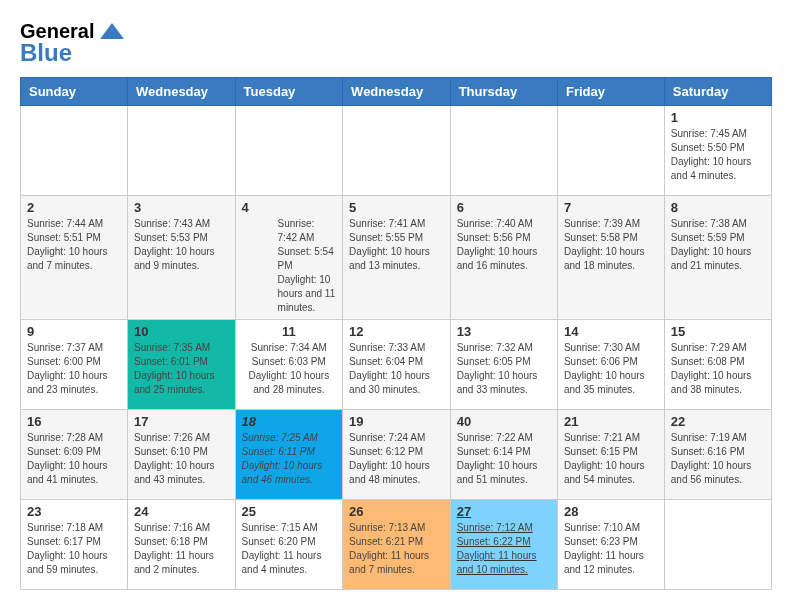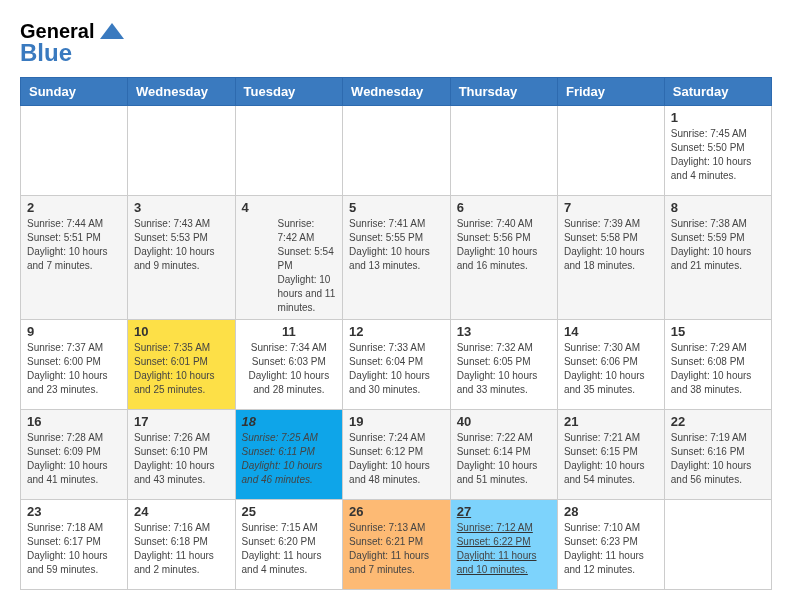--- a/index.html
+++ b/index.html
@@ -173,21 +173,21 @@
 Daylight: 10 hours and 21 minutes.</div>
         </td>
       </tr>
       <tr>
         <td style="background-color: rgb(255, 255, 255);">
           <div class="day-number">9</div>
           <div class="day-info" style="white-space: pre-line;">Sunrise: 7:37 AM
 Sunset: 6:00 PM
 Daylight: 10 hours and 23 minutes.</div>
         </td>
-        <td style="background-color: #fde047;">
+        <td style="background-color: #14b8a6;">
           <div class="day-number">10</div>
           <div class="day-info" style="white-space: pre-line;">Sunrise: 7:35 AM
 Sunset: 6:01 PM
 Daylight: 10 hours and 25 minutes.</div>
         </td>
         <td style="background-color: rgb(255, 255, 255); text-align: center;">
           <div class="day-number">11</div>
           <div class="day-info" style="white-space: pre-line;">Sunrise: 7:34 AM
 Sunset: 6:03 PM
 Daylight: 10 hours and 28 minutes.</div>

